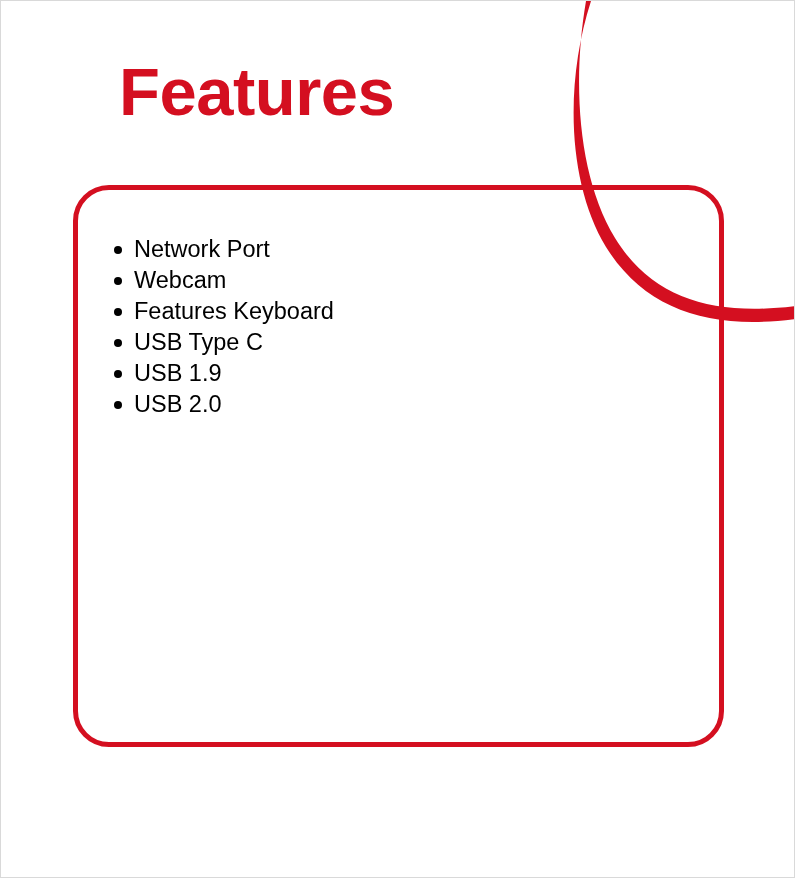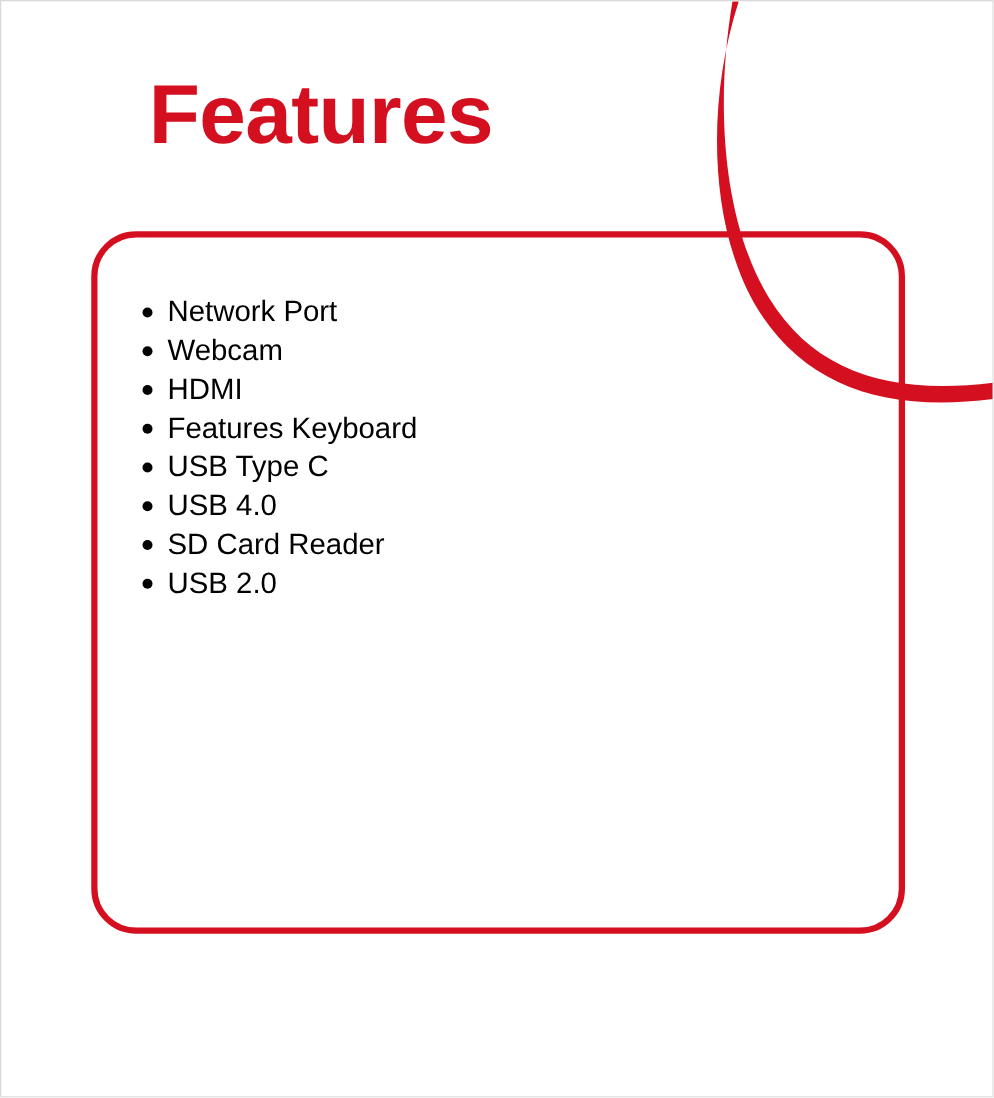--- a/index.html
+++ b/index.html
@@ -101,37 +101,29 @@
     <li>
       <span class="bullet"></span>
       <span>Network Port</span>
     </li>
     <li>
       <span class="bullet"></span>
       <span>Webcam</span>
     </li>
     <li>
       <span class="bullet"></span>
-      <span>HDMI</span>
-    </li>
-    <li>
-      <span class="bullet"></span>
       <span>Features Keyboard</span>
     </li>
     <li>
       <span class="bullet"></span>
       <span>USB Type C</span>
     </li>
     <li>
       <span class="bullet"></span>
-      <span>USB 4.0</span>
-    </li>
-    <li>
-      <span class="bullet"></span>
-      <span>SD Card Reader</span>
+      <span>USB 1.9</span>
     </li>
     <li>
       <span class="bullet"></span>
       <span>USB 2.0</span>
     </li>
   </ul>
 
   <svg id="swoosh" viewBox="0 0 795 878">
 
     <path d="M 585 0

